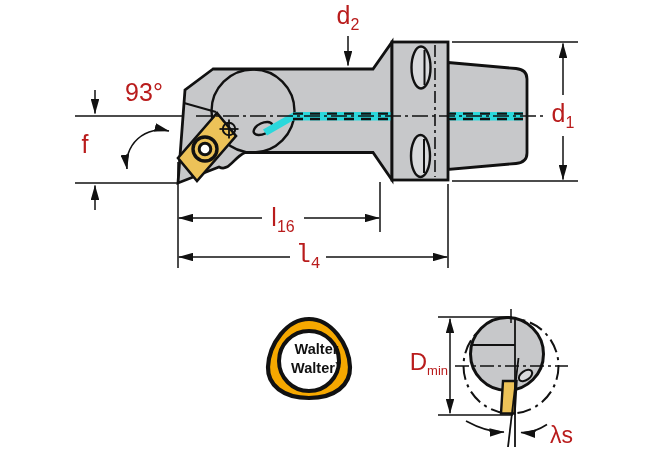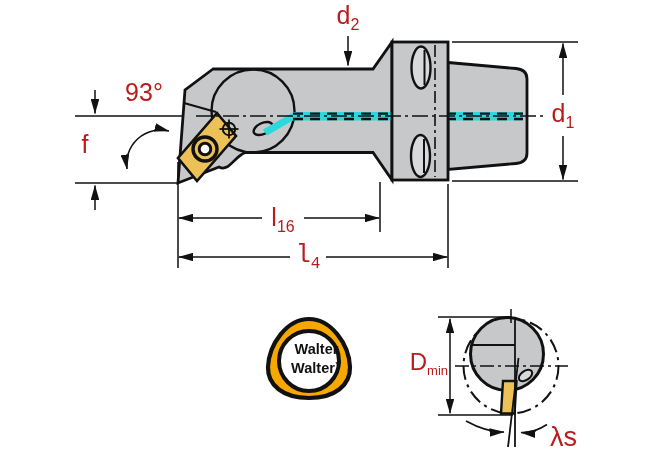--- a/index.html
+++ b/index.html
@@ -5,21 +5,21 @@
   html,body{margin:0;padding:0;background:#ffffff;}
   #stage{position:relative;width:670px;height:460px;background:#fff;overflow:hidden;
          font-family:"Liberation Sans", sans-serif;color:#111;}
   #stage svg{position:absolute;left:0;top:0;}
   .lbl{position:absolute;color:#b91c1c;font-size:25px;line-height:1;white-space:nowrap;}
   .lbl .sub{font-size:16px;vertical-align:-6px;letter-spacing:0;}
   .center{text-align:center;}
   .right{text-align:right;}
   #lbl-dmin{font-size:24px;}
   #lbl-dmin .sub{font-size:13px;vertical-align:-5px;}
-  #lbl-lambda{font-size:27px;}
+  #lbl-lambda{font-size:23px;}
   #logo-text{position:absolute;left:277px;top:342px;width:79px;text-align:center;
              font-size:14.5px;font-weight:bold;line-height:15px;color:#111;}
   #logo-text .tm{font-size:7px;vertical-align:6px;}
 </style>
 </head>
 <body>
 
 <div id="stage">
 
 <svg width="670" height="460" viewBox="0 0 670 460">

